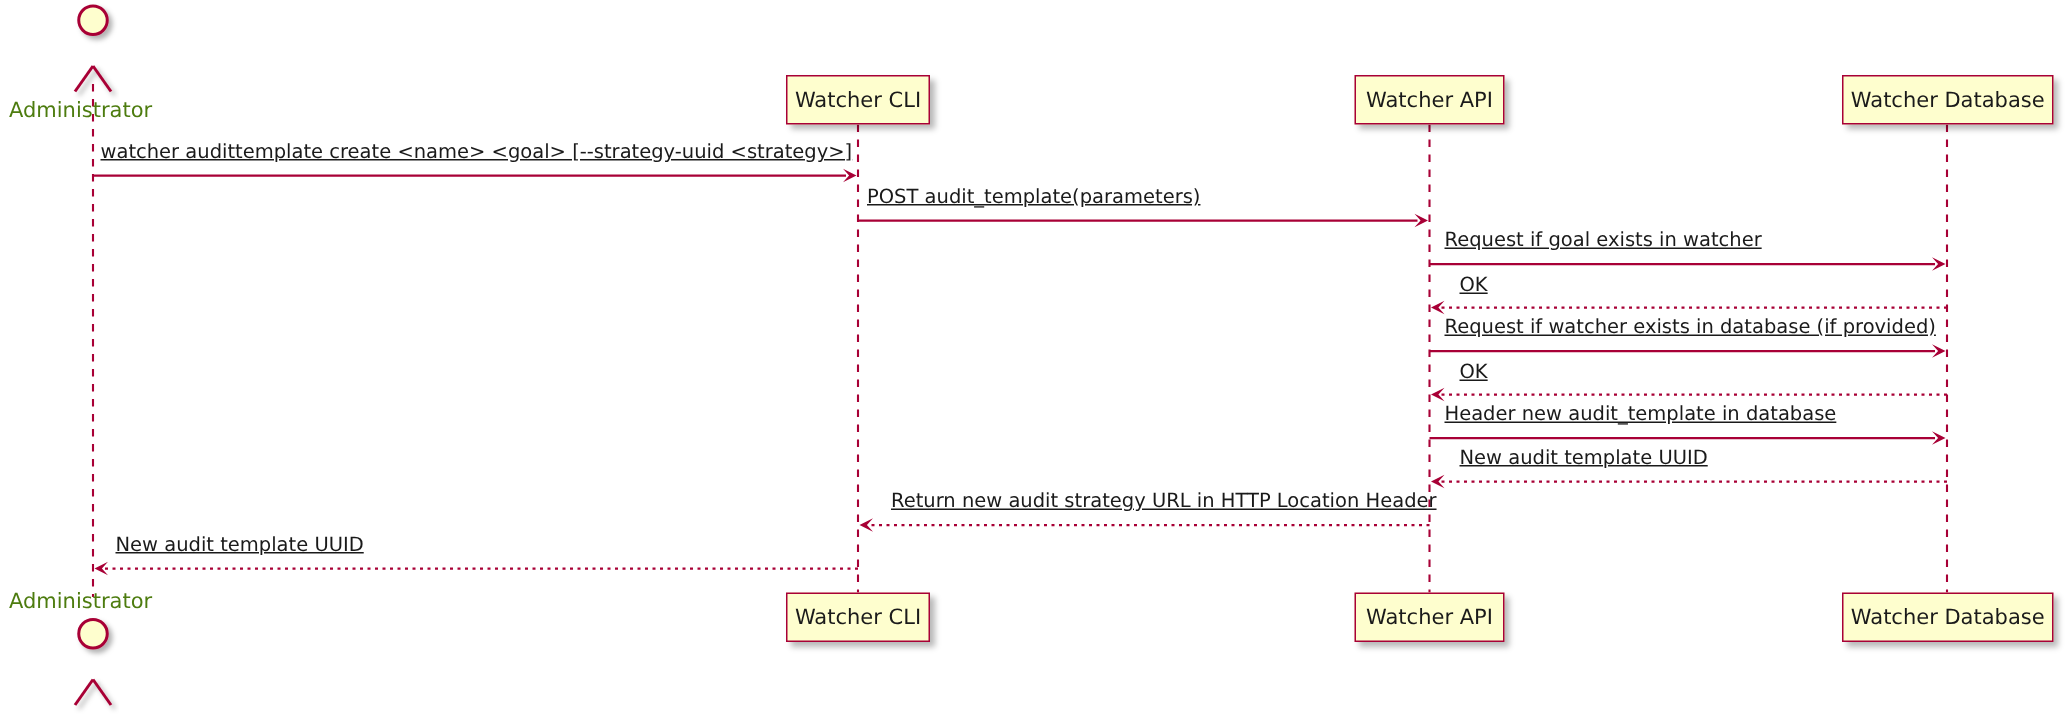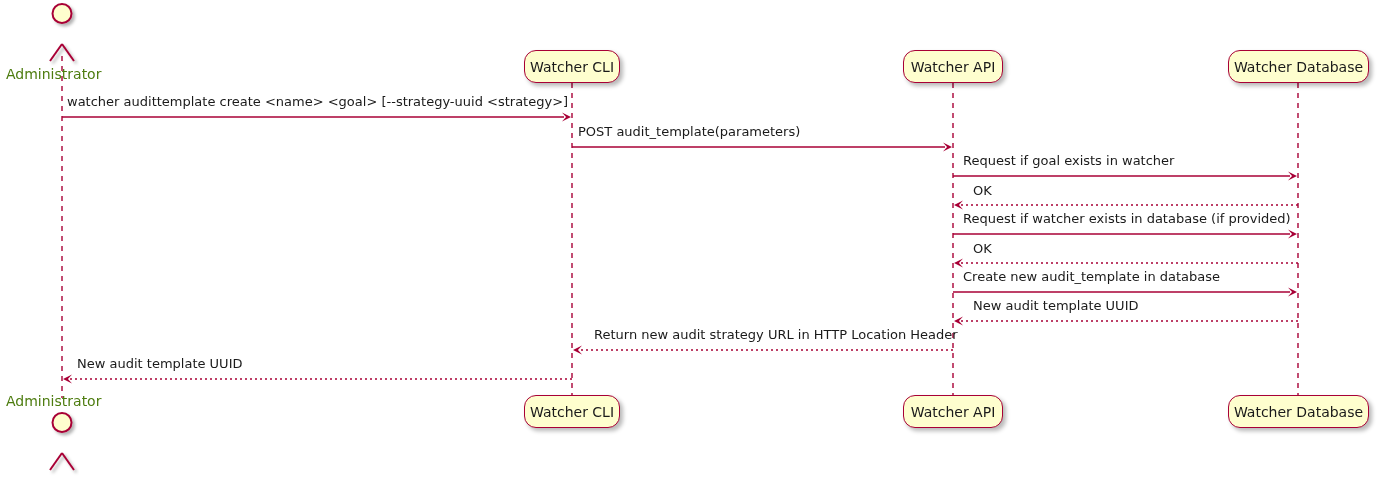--- a/index.html
+++ b/index.html
@@ -22,40 +22,41 @@
     left: 0;
     top: 0;
     width: 1379px;
     height: 483px;
   }
   .participant-box {
     position: absolute;
     box-sizing: border-box;
     background: #FEFECE;
     border: 1.5px solid #A80036;
-    border-radius: 12px;
+    border-radius: 0;
     box-shadow: 3px 3px 4px rgba(0,0,0,0.28);
     display: flex;
     align-items: center;
     justify-content: center;
     font-size: 14px;
     color: #1A1A1A;
     white-space: nowrap;
   }
   .actor-label {
     position: absolute;
     font-size: 14px;
     color: #4d7c0f;
     white-space: nowrap;
   }
   .msg-label {
     position: absolute;
     font-size: 13px;
     color: #1A1A1A;
     white-space: nowrap;
+    text-decoration: underline;
   }
 </style>
 </head>
 <body>
 
 <div id="diagram">
 
   <svg id="svg-layer" xmlns="http://www.w3.org/2000/svg" viewBox="0 0 1379 483">
     <defs>
       <filter id="shadow" x="-20%" y="-20%" width="160%" height="160%">
@@ -150,19 +151,19 @@
     </div>
   <div id="labels">
       <div class="actor-label" style="left: 6px; top: 66px;">Administrator</div>
       <div class="actor-label" style="left: 6px; top: 393px;">Administrator</div>
       <div class="msg-label" style="left: 67px; top: 94px;">watcher audittemplate create &lt;name&gt; &lt;goal&gt; [--strategy-uuid &lt;strategy&gt;]</div>
       <div class="msg-label" style="left: 578px; top: 124px;">POST audit_template(parameters)</div>
       <div class="msg-label" style="left: 963px; top: 153px;">Request if goal exists in watcher</div>
       <div class="msg-label" style="left: 973px; top: 183px;">OK</div>
       <div class="msg-label" style="left: 963px; top: 211px;">Request if watcher exists in database (if provided)</div>
       <div class="msg-label" style="left: 973px; top: 241px;">OK</div>
-      <div class="msg-label" style="left: 963px; top: 269px;">Create new audit_template in database</div>
+      <div class="msg-label" style="left: 963px; top: 269px;">Header new audit_template in database</div>
       <div class="msg-label" style="left: 973px; top: 298px;">New audit template UUID</div>
       <div class="msg-label" style="left: 594px; top: 327px;">Return new audit strategy URL in HTTP Location Header</div>
       <div class="msg-label" style="left: 77px; top: 356px;">New audit template UUID</div>
     </div>
 
 </div>
 
 </body></html>

